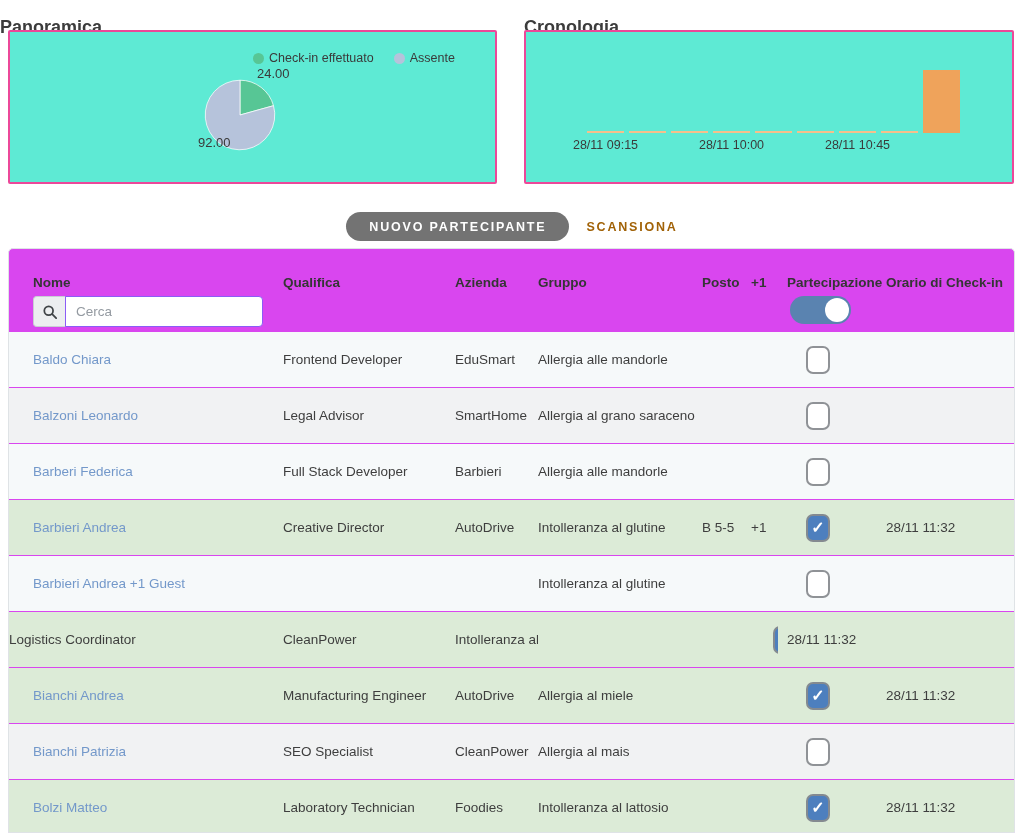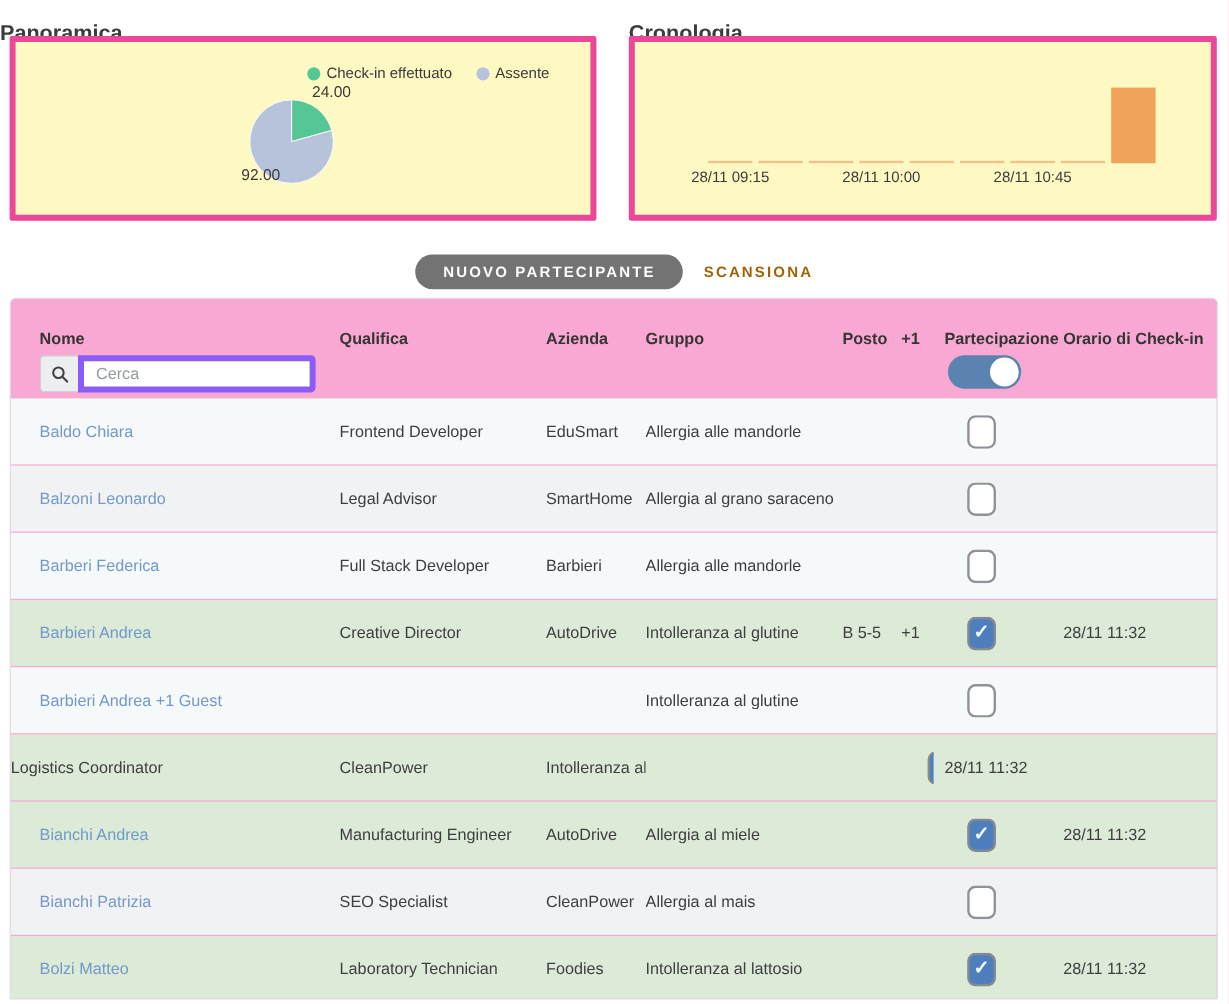--- a/index.html
+++ b/index.html
@@ -6,21 +6,21 @@
   body{
     width:1024px;height:837px;overflow:hidden;background:#ffffff;
     font-family:"Liberation Sans",sans-serif;color:#3d3d3d;
   }
   .page{position:relative;width:1024px;height:837px;}
 
   
   .section-title{position:absolute;top:2px;font-size:18px;color:#3c3c3c;}
   #overview-title{left:0;}
   #history-title{left:524px;}
-  .card{position:absolute;top:30px;height:154px;border:5px solid #ec4899;border-radius:2px;background:#fef9c3;box-sizing:border-box;}
+  .card{position:absolute;top:30px;height:154px;border:2px solid #ec4899;border-radius:2px;background:#5eead4;box-sizing:border-box;}
   #overview-card{left:8px;width:489px;}
   #history-card{left:524px;width:490px;}
 
   .legend{position:absolute;left:243px;top:19px;display:flex;align-items:center;gap:20px;font-size:12.5px;color:#3a3a3a;white-space:nowrap;}
   .legend-item{display:flex;align-items:center;gap:5px;}
   .dot{width:11px;height:11px;border-radius:50%;display:inline-block;}
 
   #pie-svg{position:absolute;left:193px;top:46px;width:74px;height:74px;}
   .pie-label{position:absolute;font-size:13px;color:#3a3a3a;z-index:2;}
   #pie-label-0{left:247px;top:34px;}
@@ -36,35 +36,35 @@
   .btn-pill{
     background:#737373;color:#fff;border:none;border-radius:15px;height:29px;
     padding:0 23px;font-size:12.5px;font-weight:bold;letter-spacing:1.8px;
     font-family:"Liberation Sans",sans-serif;cursor:pointer;
   }
   .link-scan{color:#a16207;font-size:12.5px;font-weight:bold;letter-spacing:1.8px;text-decoration:none;cursor:pointer;}
 
   
   .table-card{
     position:absolute;left:8px;top:248px;width:1007px;height:585px;
-    border:1px solid #dfe3e6;border-radius:5px 5px 0 0;background:#f9a8d4;
+    border:1px solid #dfe3e6;border-radius:5px 5px 0 0;background:#d946ef;
     box-sizing:border-box;overflow:hidden;
   }
   .grid{display:grid;grid-template-columns:274px 172px 83px 162px 45px 33px 99px 137px;}
   .thead{padding-top:26px;height:83px;box-sizing:border-box;align-items:start;}
   .th{font-weight:bold;font-size:13.5px;color:#353535;}
   .th-nome{padding-left:24px;}
   .th-posto{padding-left:2px;}
   .th-plus{padding-left:6px;}
   .th-part{padding-left:9px;}
   .th-orario{padding-left:9px;}
 
   .search-box{display:flex;width:230px;height:31px;margin:6px 0 0 24px;box-sizing:border-box;}
   .search-prepend{width:32px;background:#eceef0;border:1px solid #c9ced4;border-right:none;border-radius:4px 0 0 4px;display:flex;align-items:center;justify-content:center;box-sizing:border-box;}
-  .search-input{flex:1;min-width:0;border:5px solid #8b5cf6;border-radius:0 4px 4px 0;padding:0 10px;font-size:13.5px;color:#444;outline:none;font-family:"Liberation Sans",sans-serif;box-sizing:border-box;background:#fff;}
+  .search-input{flex:1;min-width:0;border:1px solid #8b5cf6;border-radius:0 4px 4px 0;padding:0 10px;font-size:13.5px;color:#444;outline:none;font-family:"Liberation Sans",sans-serif;box-sizing:border-box;background:#fff;}
   .search-input::placeholder{color:#949aa1;}
 
   .toggle{width:61px;height:28px;border-radius:14px;background:#5a83b0;position:relative;margin:6px 0 0 12px;cursor:pointer;}
   .toggle-knob{position:absolute;right:2px;top:2px;width:24px;height:24px;border-radius:50%;background:#fff;}
 
   .trow{height:55px;margin-bottom:1px;align-items:center;}
   .stripe-a{background:#f6f9fa;}
   .stripe-b{background:#f1f2f3;}
   .row-green{background:#dcebd7;}
   .cell{font-size:13.5px;color:#3e3e3e;display:flex;align-items:center;overflow:hidden;white-space:nowrap;}

